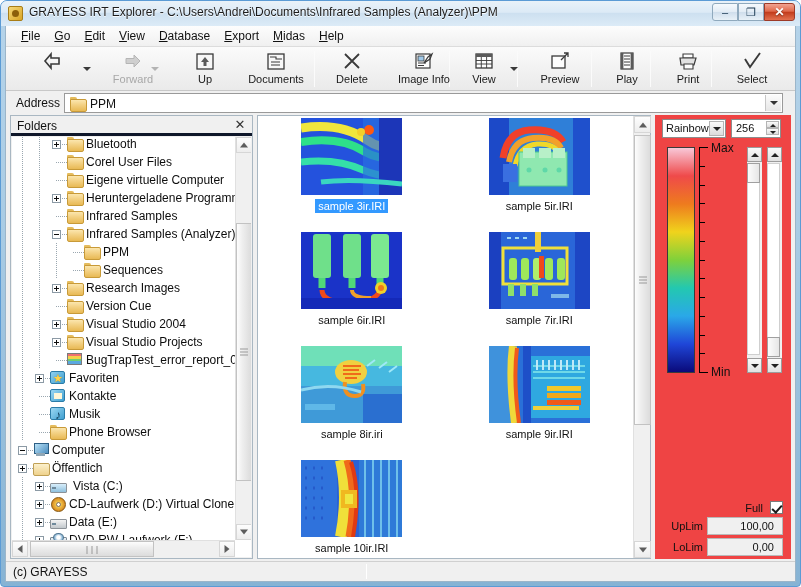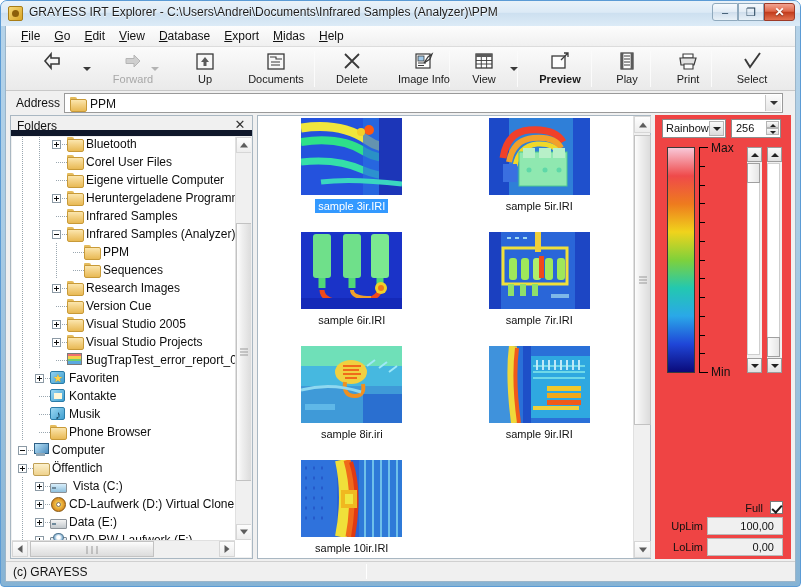--- a/index.html
+++ b/index.html
@@ -169,21 +169,21 @@
 
   
   #folders-pane {
     position: absolute; left: 4px; top: 0; width: 243px; bottom: 2px;
     background: #f0f0f0;
     border: 1px solid #a9b7c2;
   }
   #folders-hdr {
     position: absolute; left: 0; top: 0; right: 0; height: 20px;
     background: #f0f0f0;
-    border-bottom: 6px solid #0f172a;
+    border-bottom: 3px solid #0f172a;
   }
   #folders-title {
     position: absolute; left: 6px; top: 3px;
     font-size: 12px; color: #111;
   }
   #folders-close {
     position: absolute; right: 5px; top: 2px;
     width: 14px; height: 14px;
     font-size: 13px; line-height: 14px; text-align: center;
     color: #333; cursor: default;
@@ -625,21 +625,21 @@
         </div>
         <div class="tb-btn" style="left: 452px; width: 52px;">
           <div class="tb-ico"><svg width="22" height="22" viewBox="0 0 22 22">
               <rect x="3" y="4" width="16" height="14" fill="#fdfdfd" stroke="#3a3a3a" stroke-width="1.3"></rect>
               <rect x="3" y="4" width="16" height="3" fill="#5a5a5a"></rect>
               <path d="M3 10.5 h16 M3 14 h16 M8.3 7 v11 M13.6 7 v11" stroke="#3a3a3a" stroke-width="0.9"></path>
             </svg></div>
           <div class="tb-lbl">View</div>
         </div>
         <div class="tb-drop" style="left: 503px;"></div>
-        <div class="tb-btn" style="left: 520px; width: 68px; font-weight: bold;">
+        <div class="tb-btn" style="left: 520px; width: 68px;">
           <div class="tb-ico"><svg width="22" height="22" viewBox="0 0 22 22">
               <rect x="3" y="6" width="13" height="12" fill="#fdfdfd" stroke="#3a3a3a" stroke-width="1.3"></rect>
               <path d="M12 10 L19 3 M15 3 L19 3 L19 7" stroke="#3a3a3a" stroke-width="1.3" fill="none"></path>
             </svg></div>
           <div class="tb-lbl">Preview</div>
         </div>
         <div class="tb-btn" style="left: 597px; width: 48px;">
           <div class="tb-ico"><svg width="22" height="22" viewBox="0 0 22 22">
               <rect x="5" y="3" width="12" height="16" fill="#fdfdfd" stroke="#3a3a3a" stroke-width="1.2"></rect>
               <rect x="5" y="3" width="2.4" height="16" fill="#5a5a5a"></rect>
@@ -782,21 +782,21 @@
                   <div class="tlabel" style="left: 74px;">Version Cue</div>
                 </div>
                 <div class="tnode">
                   <div class="tline-v" style="left: 10px;"></div>
                   <div class="tline-v" style="left: 27px;"></div>
                   <div class="tline-h" style="left: 44px; width: 13px;"></div>
                   <div class="texp plus" style="left: 40px;"></div>
                   <div class="ticon" style="left: 55px;">
                     <div class="ic-folder"></div>
                   </div>
-                  <div class="tlabel" style="left: 74px;">Visual Studio 2005</div>
+                  <div class="tlabel" style="left: 74px;">Visual Studio 2004</div>
                 </div>
                 <div class="tnode">
                   <div class="tline-v" style="left: 10px;"></div>
                   <div class="tline-v" style="left: 27px;"></div>
                   <div class="tline-h" style="left: 44px; width: 13px;"></div>
                   <div class="texp plus" style="left: 40px;"></div>
                   <div class="ticon" style="left: 55px;">
                     <div class="ic-folder"></div>
                   </div>
                   <div class="tlabel" style="left: 74px;">Visual Studio Projects</div>

